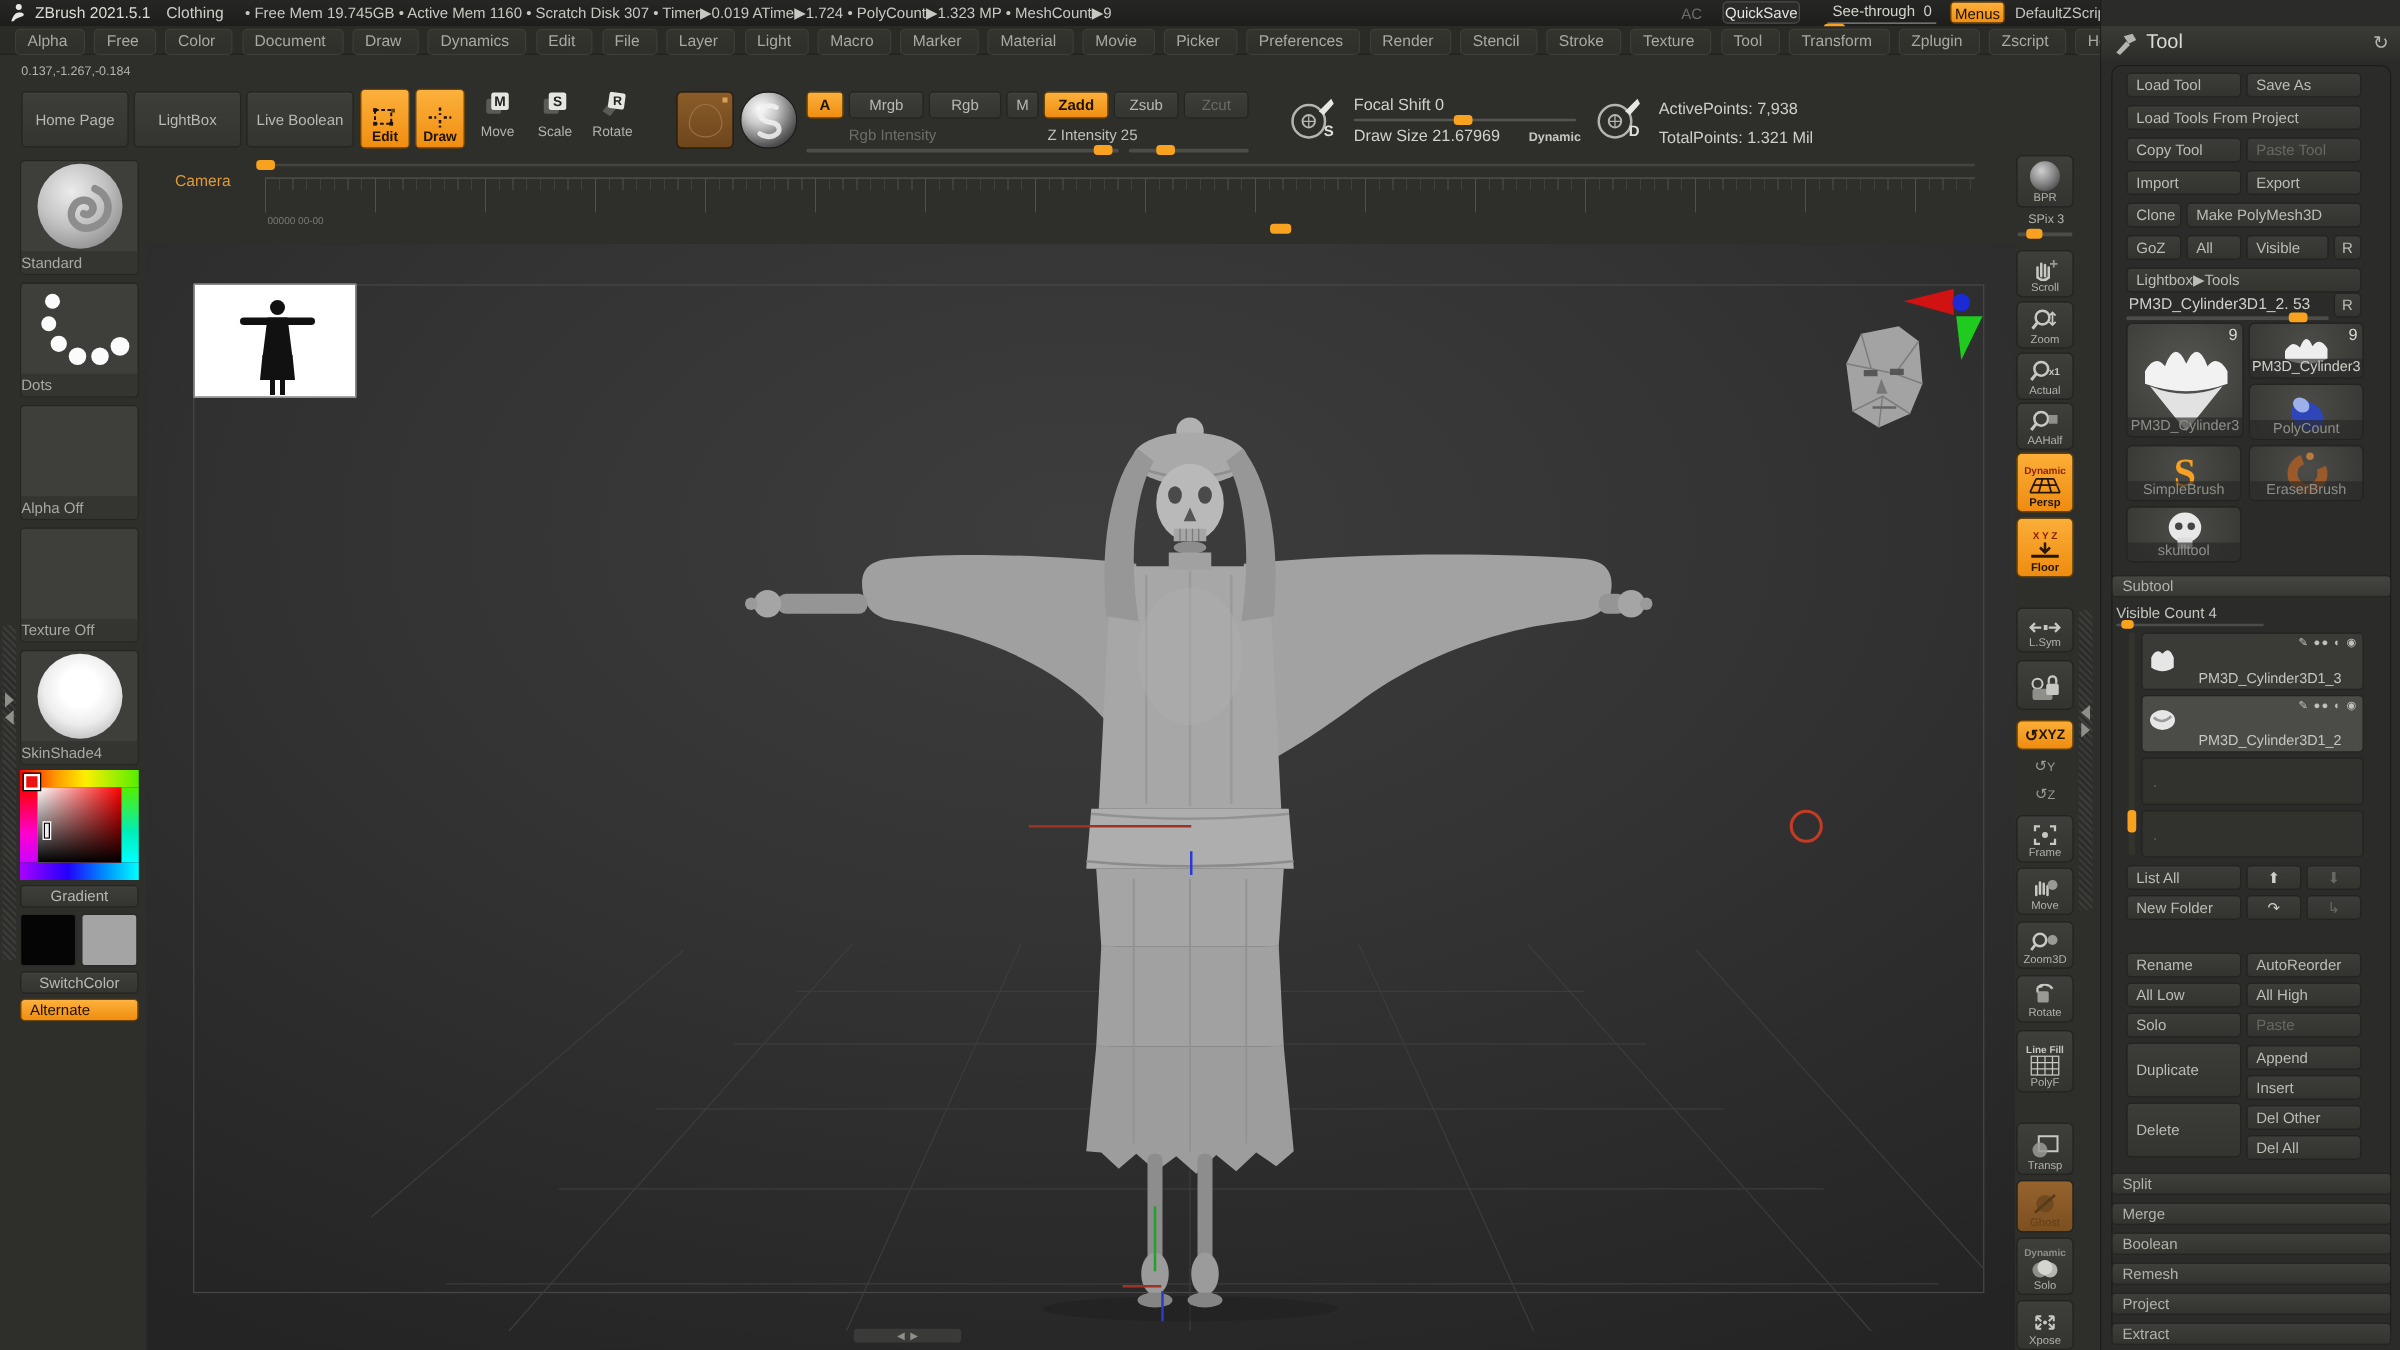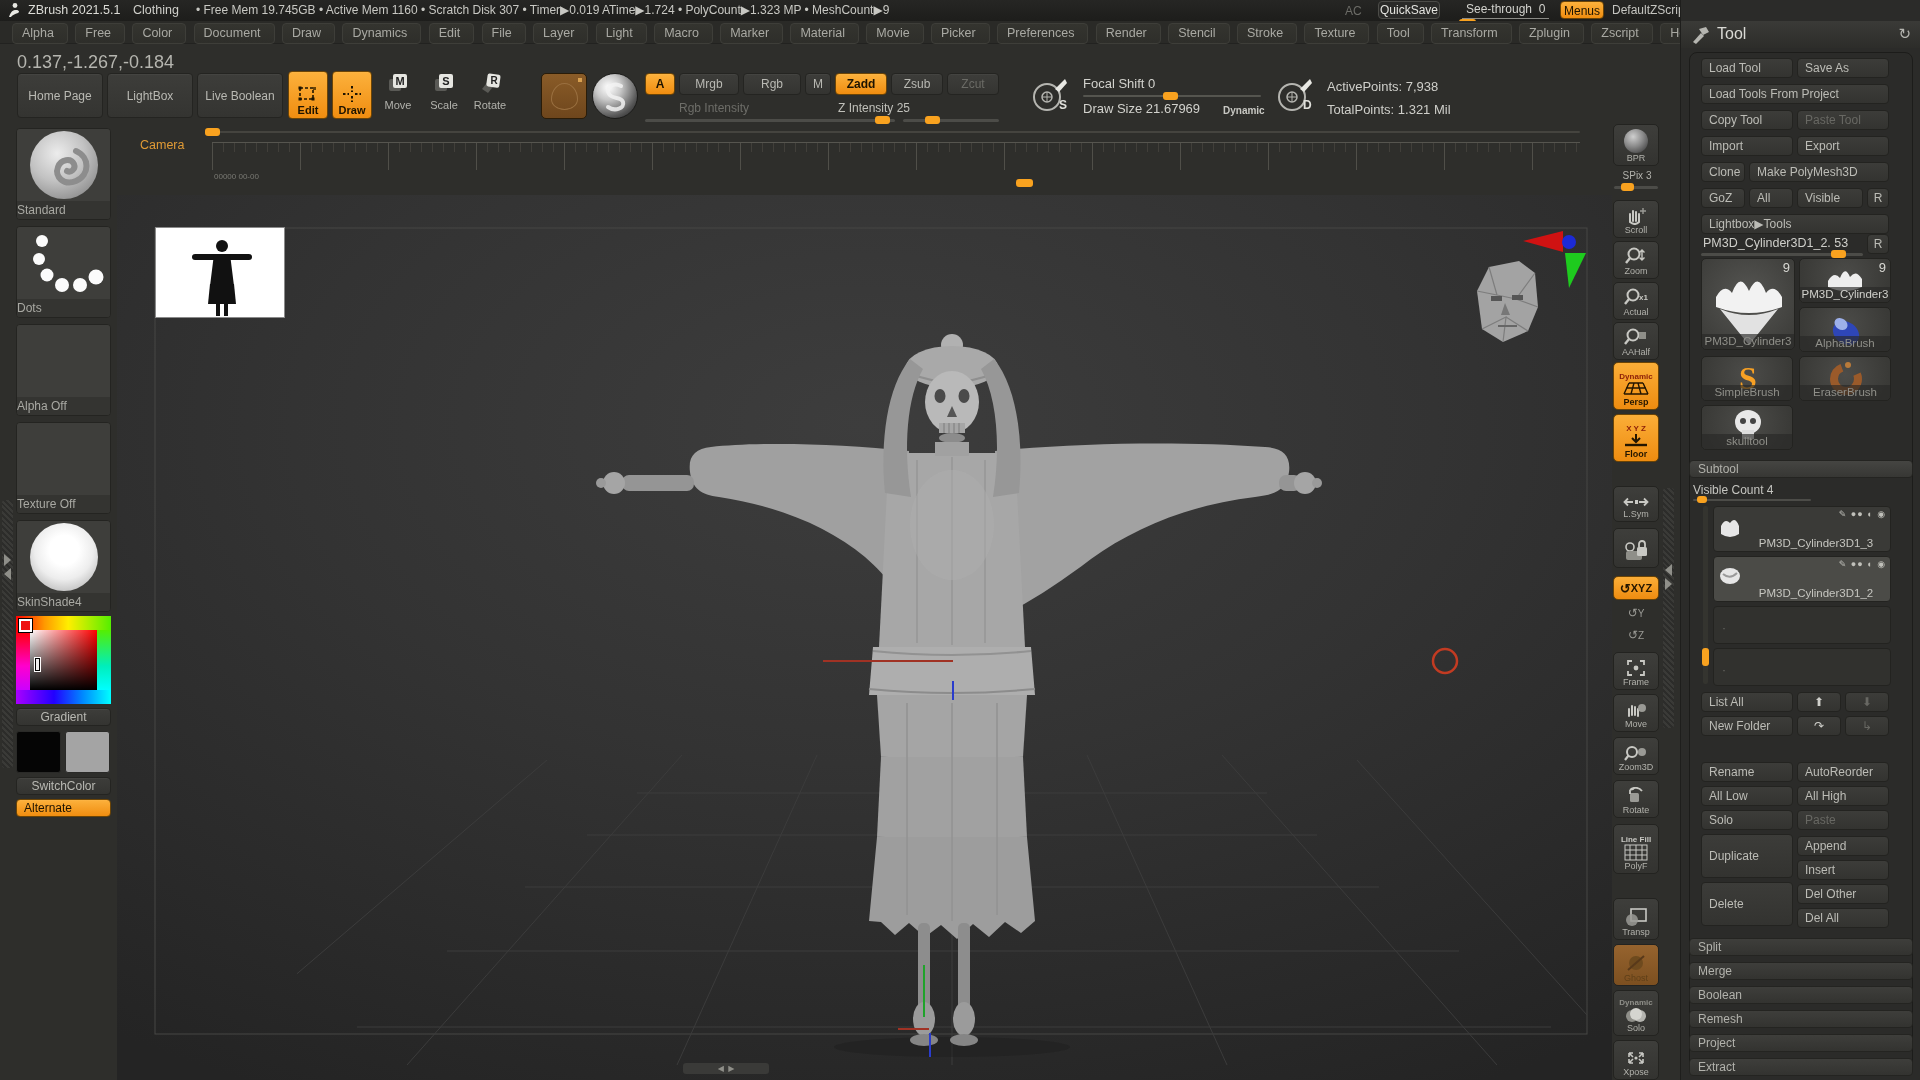--- a/index.html
+++ b/index.html
@@ -141,21 +141,21 @@
     <span class="menu-item">Stencil</span>
     <span class="menu-item">Stroke</span>
     <span class="menu-item">Texture</span>
     <span class="menu-item">Tool</span>
     <span class="menu-item">Transform</span>
     <span class="menu-item">Zplugin</span>
     <span class="menu-item">Zscript</span>
     <span class="menu-item">Help</span>
   </div>
 
-  <div class="lbl" style="left:17px;top:52px;color:#b5b5af;font-size:18px;">0.137,-1.267,-0.184</div>
+  <div class="lbl" style="left:17px;top:52px;color:#b5b5af;font-size:10px;">0.137,-1.267,-0.184</div>
 
   <div class="btn" style="left:17px;top:73px;width:86px;height:45px;">Home Page</div>
   <div class="btn" style="left:107px;top:73px;width:86px;height:45px;">LightBox</div>
   <div class="btn" style="left:197px;top:73px;width:86px;height:45px;">Live Boolean</div>
 
   <div class="btn orange" style="left:288px;top:71px;width:40px;height:48px;flex-direction:column;justify-content:flex-end;padding-bottom:2px;font-size:11px;">
     <svg width="22" height="20" viewBox="0 0 22 20">
         <rect x="3" y="4" width="13" height="11" fill="none" stroke="#1d1300" stroke-width="1.6" stroke-dasharray="3 2"></rect>
         <rect x="1.5" y="2.5" width="3" height="3" fill="#1d1300"></rect>
         <rect x="1.5" y="13.5" width="3" height="3" fill="#1d1300"></rect>
@@ -631,21 +631,21 @@
           <path d="M28,22 Q34,12 40,19 Q45,6 50,18 Q56,10 62,20 L62,28 Q45,36 28,28 Z" fill="#eeeeee"></path>
         </svg>
       <span class="badge">9</span>
       <span class="tname" style="color:#d0d0cb;">PM3D_Cylinder3</span>
     </div>
     <div class="thumb" style="left:118px;top:307px;width:92px;height:45px;">
       <svg width="92" height="45" viewBox="0 0 92 45">
           <ellipse cx="46" cy="25" rx="14" ry="11" fill="#2e46b8" transform="rotate(35 46 25)"></ellipse>
           <ellipse cx="41" cy="16" rx="7" ry="5.5" fill="#9db0ea" transform="rotate(35 41 16)"></ellipse>
         </svg>
-      <span class="tname">AlphaBrush</span>
+      <span class="tname">PolyCount</span>
     </div>
     <div class="thumb" style="left:20px;top:356px;width:92px;height:45px;">
       <svg width="92" height="45" viewBox="0 0 92 45">
           <text x="46" y="32" text-anchor="middle" font-size="32" font-weight="bold" fill="#f7a024" style="font-family:'Liberation Serif',serif;">S</text>
         </svg>
       <span class="tname">SimpleBrush</span>
     </div>
     <div class="thumb" style="left:118px;top:356px;width:92px;height:45px;">
       <svg width="92" height="45" viewBox="0 0 92 45">
           <circle cx="46" cy="22" r="12" fill="none" stroke="#9a5a2a" stroke-width="8" stroke-dasharray="52 18"></circle>

